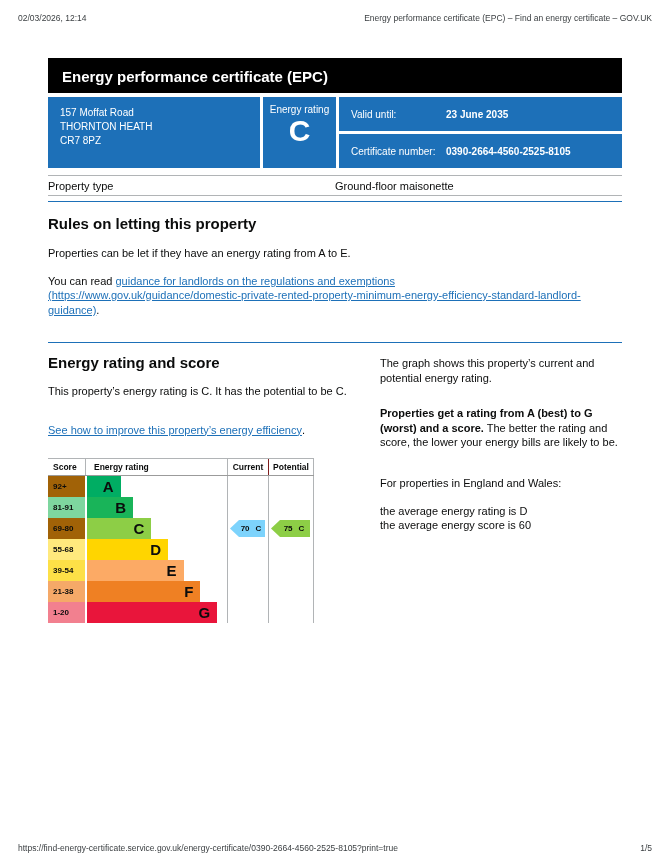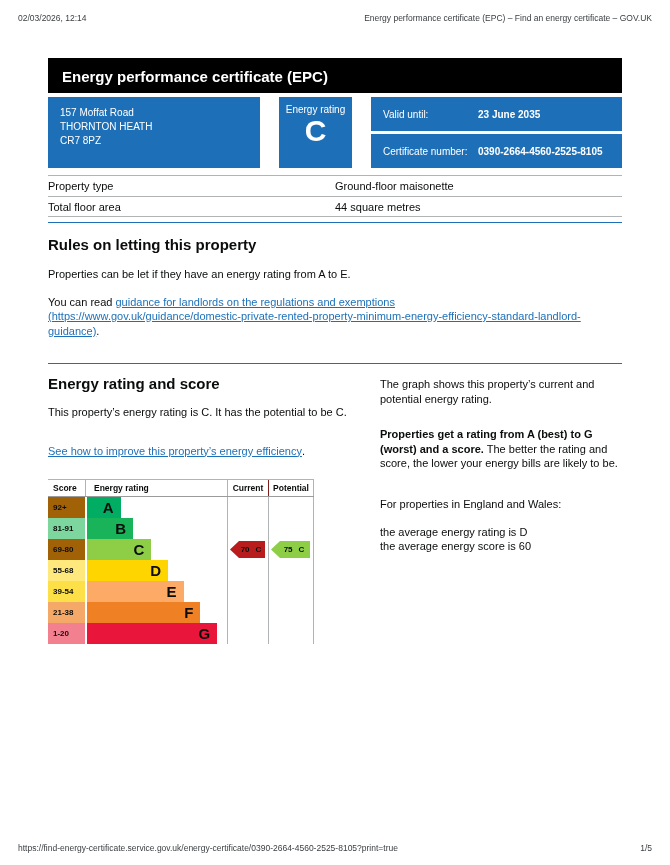--- a/index.html
+++ b/index.html
@@ -28,21 +28,21 @@
   .content { padding: 58px 48px 0 48px; }
 
   .banner {
     background: #000000; color: #ffffff;
     font-size: 15px; font-weight: bold;
     padding: 10px 14px; height: 35px;
   }
 
   .summary-box {
     margin-top: 4px; height: 71px;
-    display: flex; gap: 19px; background: #ffffff;
+    display: flex; gap: 3px; background: #ffffff;
   }
   .summary-box .cell { background: #1d70b8; color: #ffffff; }
   .sb-address { width: 212px; padding: 9px 12px; font-size: 10px; line-height: 1.4; }
   .sb-rating { width: 73px; display: flex; flex-direction: column; align-items: center; padding-top: 7px; }
   .sb-rating .sb-rating-label { font-size: 10px; }
   .sb-rating .sb-rating-letter { font-size: 30px; font-weight: bold; line-height: 1.05; }
   .sb-meta { flex: 1; display: flex; flex-direction: column; gap: 3px; background:#ffffff; }
   .sb-meta-row { flex: 1; display: flex; align-items: center; padding-left: 12px; font-size: 10px; background:#1d70b8; color:#fff; }
   .sb-meta-row .lbl { width: 95px; }
   .sb-meta-row .val { font-weight: bold; }
@@ -140,24 +140,20 @@
         <span class="lbl">Certificate number:</span>
         <span class="val">0390-2664-4560-2525-8105</span>
       </div>
     </div>
   </div>
 
   <div class="prop-table">
     <div class="prop-row">
       <div class="p-label">Property type</div>
       <div>Ground-floor maisonette</div>
-    </div>
-    <div class="prop-row">
-      <div class="p-label">Total floor area</div>
-      <div>44 square metres</div>
     </div>
   </div>
 
   <hr class="hr-blue hr-1">
 
   <h2 class="section-heading letting-heading">Rules on letting this property</h2>
   <p class="body-text letting-p1">Properties can be let if they have an energy rating from A to E.</p>
   <p class="body-text letting-p2"><span>You can read </span><a class="gov-link">guidance for landlords on the regulations and exemptions (https://www.gov.uk/guidance/domestic-private-rented-property-minimum-energy-efficiency-standard-landlord-guidance)</a><span>.</span></p>
 
   <hr class="hr-blue hr-2">
@@ -202,21 +198,21 @@
                 <div class="band-bar" style="width: 69%; background: rgb(252, 170, 101);"><span class="band-letter">E</span></div>
               </div>
               <div class="band-row">
                 <div class="band-bar" style="width: 81%; background: rgb(239, 128, 35);"><span class="band-letter">F</span></div>
               </div>
               <div class="band-row">
                 <div class="band-bar" style="width: 93%; background: rgb(233, 21, 59);"><span class="band-letter">G</span></div>
               </div>
             </div>
           <div class="epc-ptr-col epc-current-col">
-            <div class="epc-arrow" style="background: #b91c1c;">
+            <div class="epc-arrow" style="background: #7dd3fc;">
               <span>70</span>
               <span>C</span>
             </div>
           </div>
           <div class="epc-ptr-col epc-potential-col">
             <div class="epc-arrow" style="background: rgb(141, 206, 70);">
               <span>75</span>
               <span>C</span>
             </div>
           </div>

